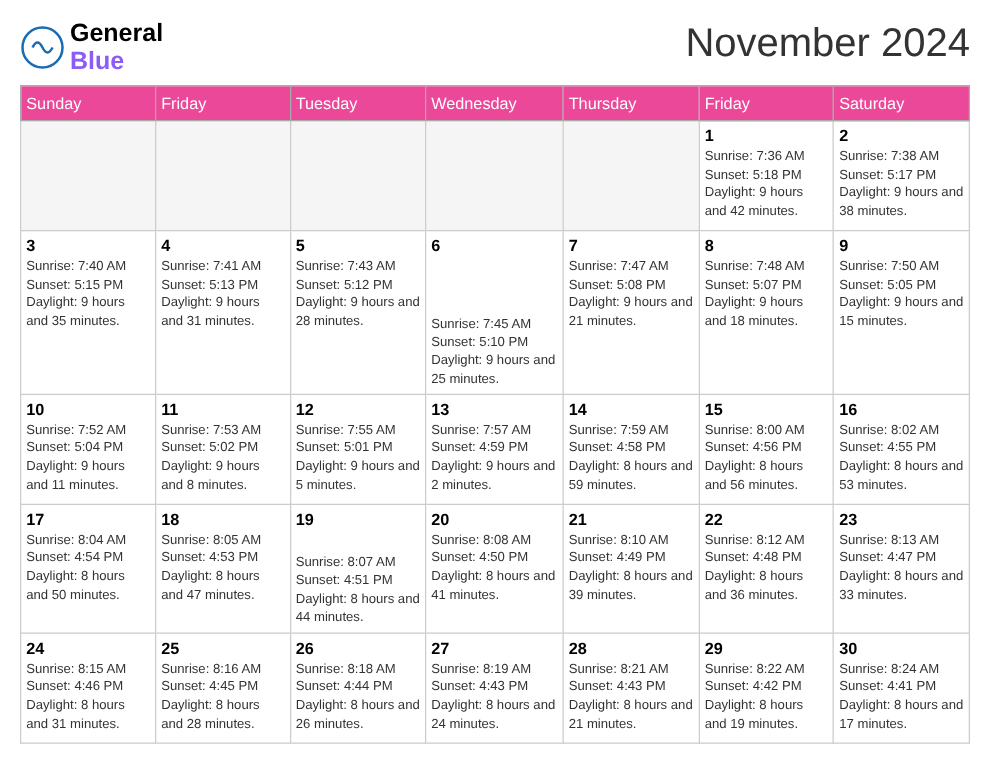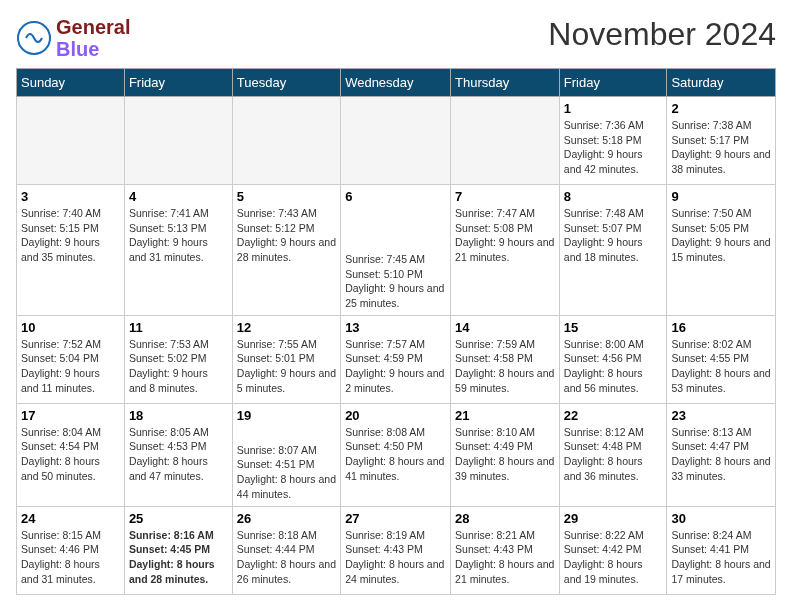--- a/index.html
+++ b/index.html
@@ -32,21 +32,21 @@
     .subtitle {
       font-size: 16px;
       color: #555;
     }
     table {
       width: 100%;
       border-collapse: collapse;
       font-size: 11px;
     }
     thead tr th {
-      background: #0c4a6e;
+      background: #ec4899;
       color: #fff;
       padding: 6px 4px;
       text-align: left;
       font-size: 13px;
       font-weight: normal;
       border: 1px solid #aaa;
     }
     tbody tr td {
       border: 1px solid #ccc;
       vertical-align: top;
@@ -77,21 +77,21 @@
   <div class="logo">
     <div style="display:flex;align-items:center;gap:4px;">
       <div style="position:relative;width:36px;height:36px;">
         <svg width="36" height="36" viewBox="0 0 36 36">
           <circle cx="18" cy="18" r="16" fill="none" stroke="#1a6bb5" stroke-width="2"></circle>
           <path d="M10 18 Q14 10 18 18 Q22 26 26 18" stroke="#1a6bb5" stroke-width="2" fill="none"></path>
         </svg>
       </div>
       <div>
         <div style="font-size:20px;font-weight:bold;line-height:1.1;">
-          <span style="color:#7f1d1d;margin-top:22px;">General</span><br>
+          <span style="color:#000000;margin-top:22px;">General</span><br>
           <span style="color:#8b5cf6;">Blue</span>
         </div>
       </div>
     </div>
   </div>
   <div class="title-area">
     <div class="month-title">November 2024</div>
   </div>
 </div>
 
@@ -261,21 +261,21 @@
       </tr>
       <tr>
         <td>
           <span class="day-number">24</span>
           <div class="cell-info" style="white-space: pre-line;">Sunrise: 8:15 AM
 Sunset: 4:46 PM
 Daylight: 8 hours and 31 minutes.</div>
         </td>
         <td>
           <span class="day-number">25</span>
-          <div class="cell-info" style="white-space: pre-line; font-weight: bold;">Sunrise: 8:16 AM
+          <div class="cell-info" style="white-space: pre-line;">Sunrise: 8:16 AM
 Sunset: 4:45 PM
 Daylight: 8 hours and 28 minutes.</div>
         </td>
         <td>
           <span class="day-number">26</span>
           <div class="cell-info" style="white-space: pre-line;">Sunrise: 8:18 AM
 Sunset: 4:44 PM
 Daylight: 8 hours and 26 minutes.</div>
         </td>
         <td>

